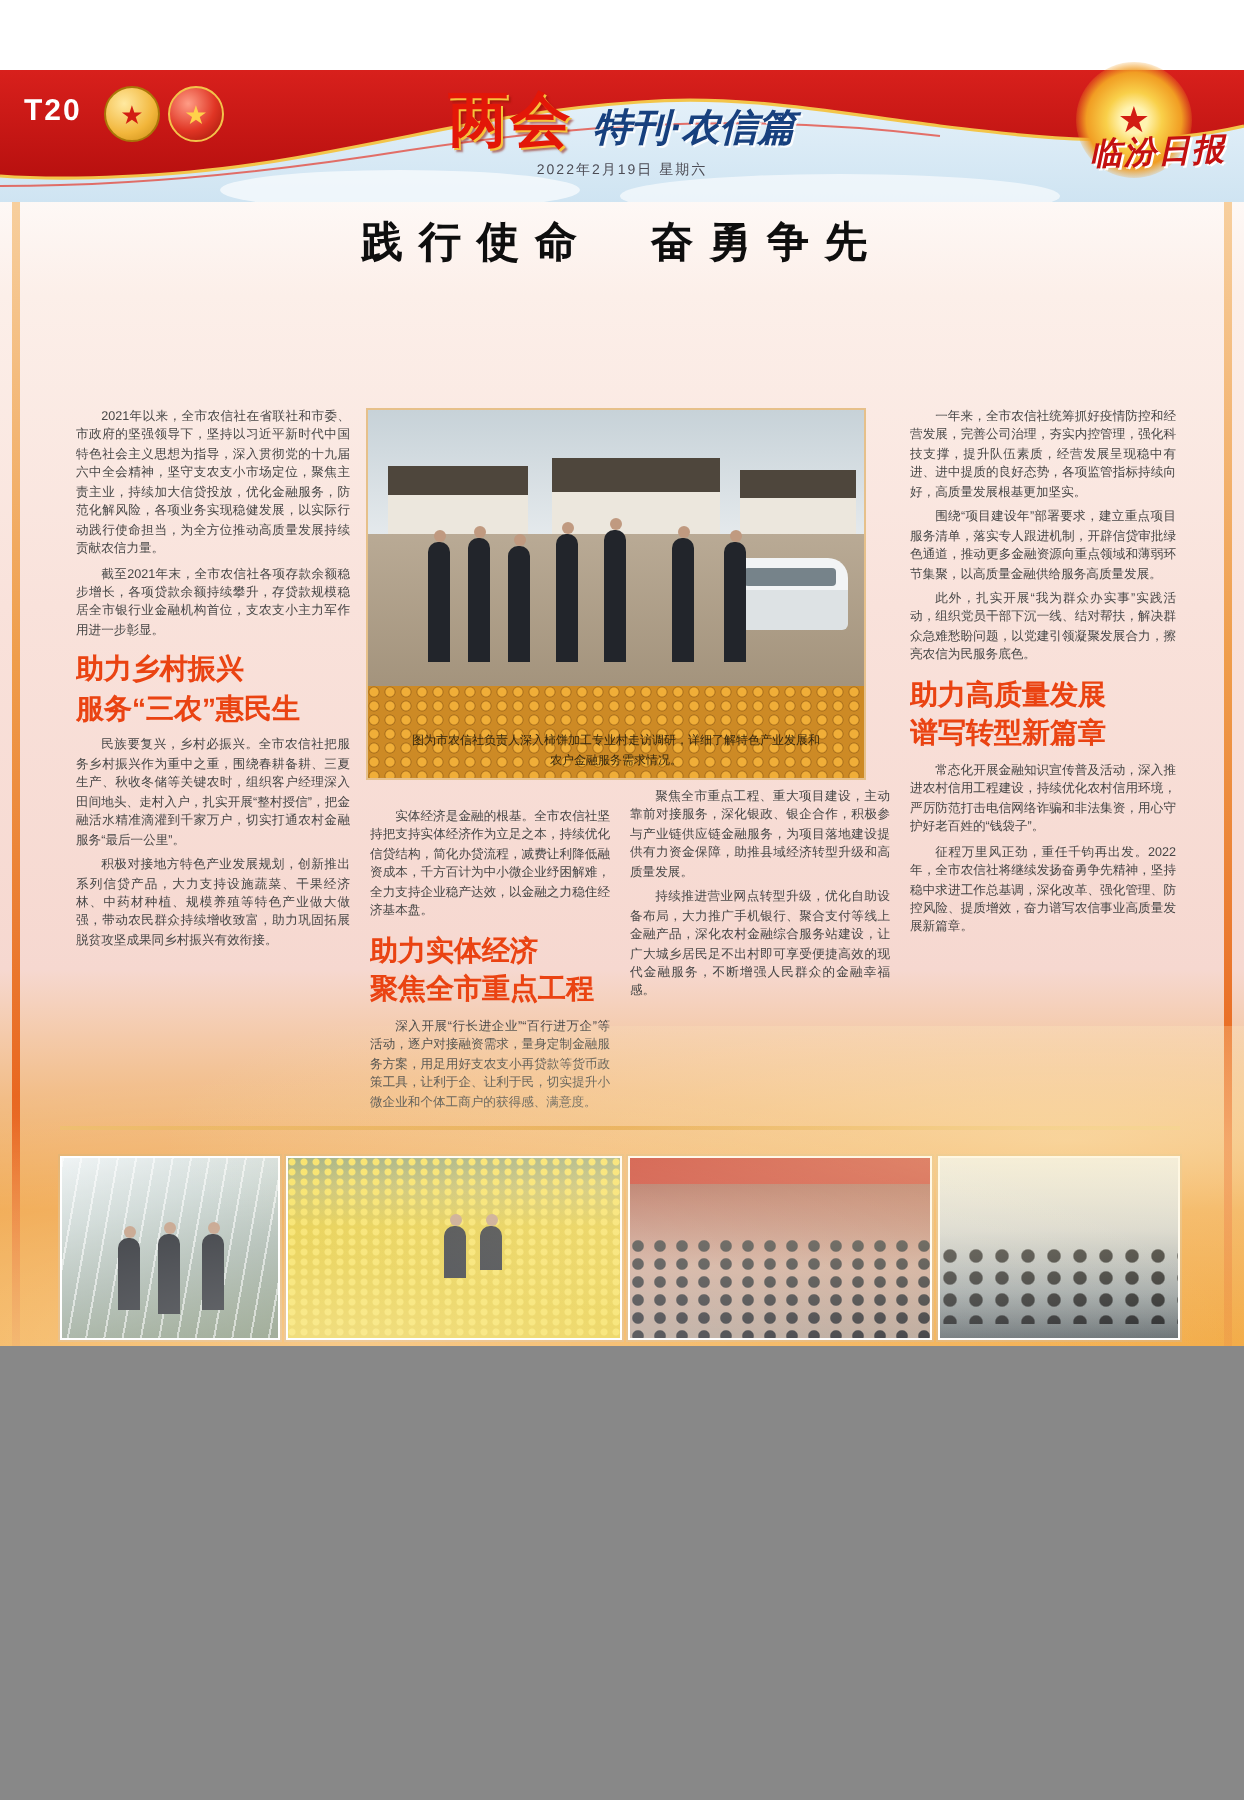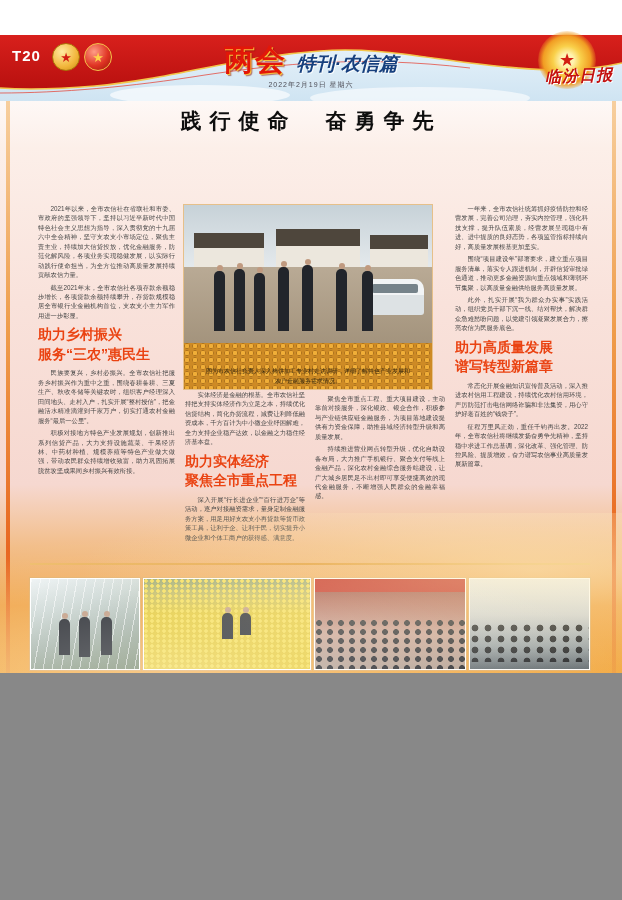--- a/index.html
+++ b/index.html
@@ -33,21 +33,21 @@
   .kicker{position:absolute;top:107px;left:0;right:0;text-align:center;font-family:"Liberation Serif",serif;
     font-size:21px;font-weight:900;color:#0e0e0e;letter-spacing:8px;}
   .headline{position:absolute;top:135px;left:0;right:0;text-align:center;font-size:30px;font-weight:900;
     color:#d2491b;letter-spacing:.5px;}
 
   
   .article{position:absolute;left:30px;top:200px;width:562px;height:362px;}
   .col{position:absolute;font-size:6.3px;line-height:1.5;color:#474747;text-align:justify;overflow:hidden;}
   .col p{margin:0 0 3px;text-indent:2em;}
   .col1{left:8px;top:4px;width:137px;height:354px;}
-  .col2{left:155px;top:190px;width:120px;height:164px;}
+  .col2{left:155px;top:204px;width:120px;height:164px;}
   .col3{left:285px;top:194px;width:130px;height:164px;}
   .col4{left:425px;top:4px;width:133px;height:354px;}
   .subhead{color:#ea4312;font-weight:bold;font-size:14px;line-height:1.4;margin:5px 0 4px;}
 
   
   .main-photo{position:absolute;left:153px;top:4px;width:250px;height:186px;background:#9aa4ab;overflow:hidden;
     border:1px solid #e6c08a;box-sizing:border-box;}
   .mp-sky{position:absolute;left:0;top:0;right:0;height:62px;background:linear-gradient(180deg,#c7d2d8,#e4e9ec);}
   .mp-ground{position:absolute;left:0;top:62px;right:0;height:78px;background:linear-gradient(180deg,#b9aa95,#a3937c);}
   .house{position:absolute;background:linear-gradient(180deg,#4e463c 0 35%,#ece7dd 35%);}

